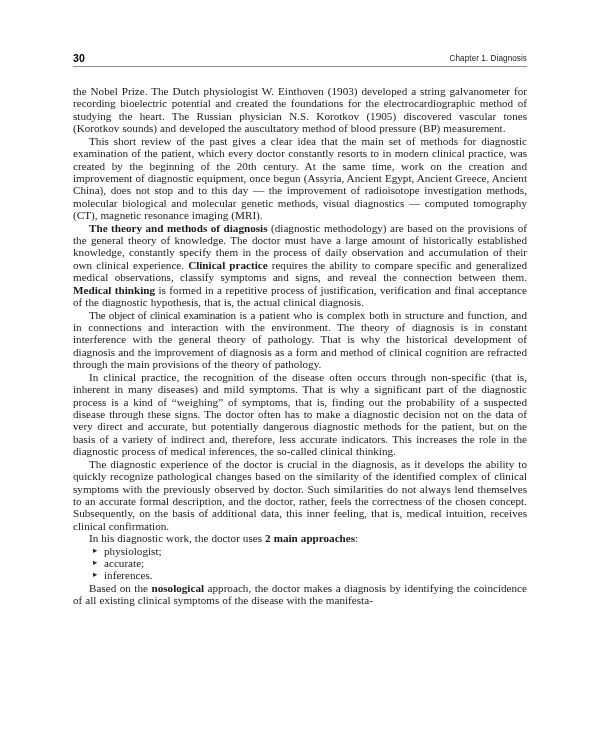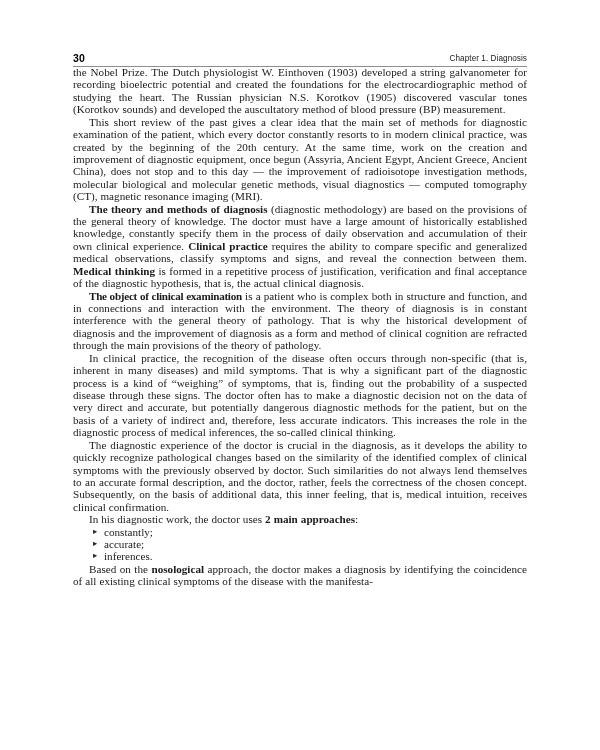--- a/index.html
+++ b/index.html
@@ -55,21 +55,21 @@
     right: 73px;
     top: 66px;
     height: 1px;
     background: #8d8d8d;
   }
 
   
   .body-block {
     position: absolute;
     left: 73px;
-    top: 66px;
+    top: 85px;
     width: 454px;
   }
   p.para {
     margin: 0;
     font-size: 11.15px;
     line-height: 12.42px;
     text-align: justify;
     text-justify: inter-word;
     text-indent: 16px;
     hyphens: manual;
@@ -77,21 +77,21 @@
     word-spacing: 0.02em;
   }
   p.para.noindent {
     text-indent: 0;
   }
   p.para b {
     font-weight: bold;
     margin-top: 19px;
   }
   p.para b.condensed {
-    font-weight: bold;
+    font-weight: normal;
     letter-spacing: -0.28px;
   }
 
   
   ul.approach-list {
     margin: 0;
     padding: 0;
     list-style: none;
   }
   ul.approach-list li {
@@ -127,21 +127,21 @@
     <p class="para">This short review of the past gives a clear idea that the main set of methods for di­agnostic examination of the patient, which every doctor constantly resorts to in mod­ern clinical practice, was created by the beginning of the 20th century. At the same time, work on the creation and improvement of diagnostic equipment, once begun (Assyria, Ancient Egypt, Ancient Greece, Ancient China), does not stop and to this day — the improvement of radioisotope investigation methods, molecular biological and molecular genetic methods, visual diagnostics — computed tomography (CT), magnetic resonance imaging (MRI).</p>
     <p class="para"><b>The theory and methods of diagnosis</b> (diagnostic methodology) are based on the provisions of the general theory of knowledge. The doctor must have a large amount of historically established knowledge, constantly specify them in the process of daily observation and accumulation of their own clinical experience. <b>Clinical prac­tice</b> requires the ability to compare specific and generalized medical observations, classify symptoms and signs, and reveal the connection between them. <b>Medical think­ing</b> is formed in a repetitive process of justification, verification and final acceptance of the diagnostic hypothesis, that is, the actual clinical diagnosis.</p>
     <p class="para"><b class="condensed">The object of clinical examination</b> is a patient who is complex both in structure and func­tion, and in connections and interaction with the environment. The theory of diagnosis is in constant interference with the general theory of pathology. That is why the histori­cal development of diagnosis and the improvement of diagnosis as a form and method of clinical cognition are refracted through the main provisions of the theory of pathology.</p>
     <p class="para">In clinical practice, the recognition of the disease often occurs through non-spe­cific (that is, inherent in many diseases) and mild symptoms. That is why a significant part of the diagnostic process is a kind of “weighing” of symptoms, that is, finding out the probability of a suspected disease through these signs. The doctor often has to make a diagnostic decision not on the data of very direct and accurate, but poten­tially dangerous diagnostic methods for the patient, but on the basis of a variety of in­direct and, therefore, less accurate indicators. This increases the role in the diagnostic process of medical inferences, the so-called clinical thinking.</p>
     <p class="para">The diagnostic experience of the doctor is crucial in the diagnosis, as it devel­ops the ability to quickly recognize pathological changes based on the similarity of the identified complex of clinical symptoms with the previously observed by doc­tor. Such similarities do not always lend themselves to an accurate formal descrip­tion, and the doctor, rather, feels the correctness of the chosen concept. Subsequently, on the basis of additional data, this inner feeling, that is, medical intuition, receives clinical confirmation.</p>
     <p class="para">In his diagnostic work, the doctor uses <b>2 main approaches</b>:</p>
 
     <ul class="approach-list">
       <li>
         <span class="tri">▸</span>
-        <span>constantly;</span>
+        <span>physiologist;</span>
       </li>
       <li>
         <span class="tri">▸</span>
         <span>accurate;</span>
       </li>
       <li>
         <span class="tri">▸</span>
         <span>inferences.</span>
       </li>
     </ul>

